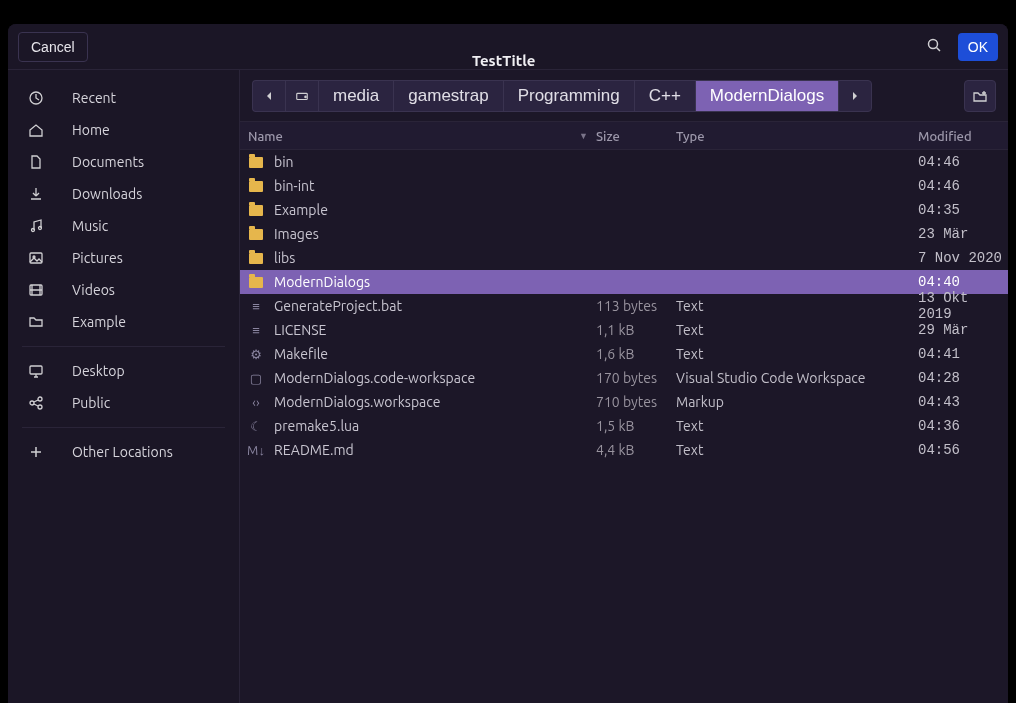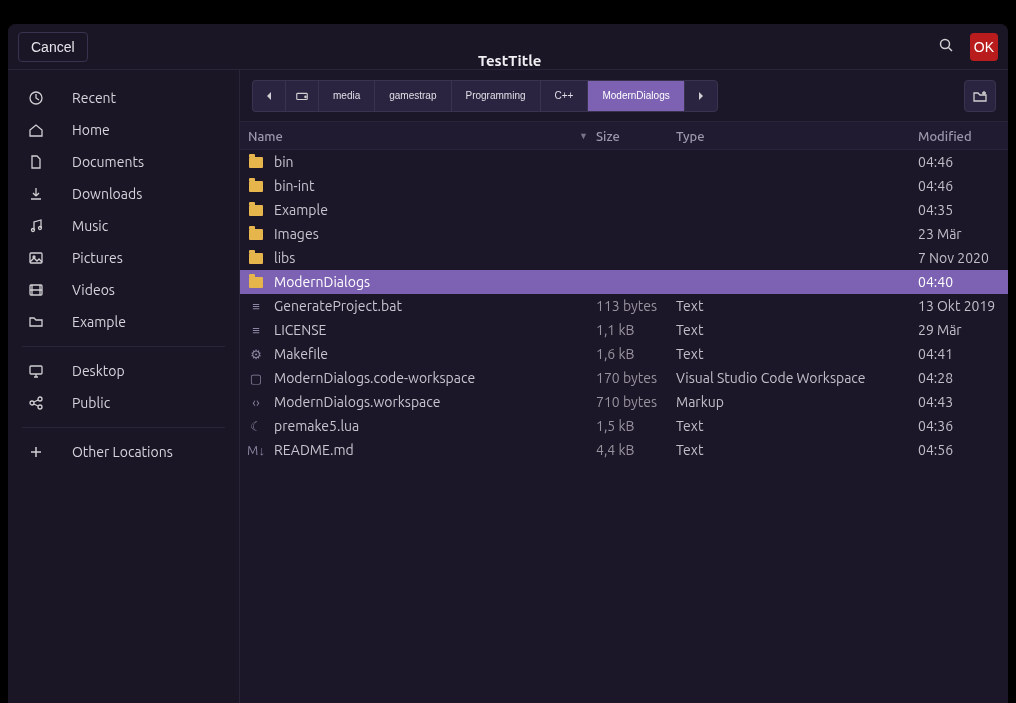--- a/index.html
+++ b/index.html
@@ -4,51 +4,51 @@
 <style>
   * { box-sizing: border-box; margin: 0; padding: 0; }
   html, body { width: 1016px; height: 703px; font-family: "Ubuntu", "Segoe UI", sans-serif; font-size: 14px; background: #000; color: #d0cfd2; }
   .window { position: absolute; left: 8px; top: 24px; width: 1000px; height: 687px; background: #1b1626; border-radius: 8px; display: flex; flex-direction: column; overflow: hidden; justify-content: flex-end; }
   
   .header { height: 46px; background: #1b1626; display: flex; align-items: center; padding: 0 10px; border-bottom: 1px solid #2a2438; }
   .cancel-btn { background: transparent; color: #e6e4ea; border: 1px solid #3a3350; border-radius: 4px; padding: 6px 12px; font-size: 14px; cursor: pointer; }
   .title { flex: 1; text-align: center; font-weight: 600; color: #f0eff3; font-size: 15px; margin-top: 28px; }
   .hdr-right { display: flex; align-items: center; gap: 10px; }
   .search-btn { background: transparent; border: none; color: #d0cfd2; cursor: pointer; padding: 6px; }
-  .ok-btn { background: #b91c1c; color: #fff; border: none; border-radius: 4px; padding: 6px 4px; font-size: 14px; font-weight: 500; cursor: pointer; }
+  .ok-btn { background: #1d4ed8; color: #fff; border: none; border-radius: 4px; padding: 6px 10px; font-size: 14px; font-weight: 500; cursor: pointer; }
   
   .body { flex: 1; display: flex; min-height: 0; }
   .sidebar { width: 232px; background: #1b1626; border-right: 1px solid #2a2438; padding-top: 12px; display: flex; flex-direction: column; }
   .sidebar-item { display: flex; align-items: center; gap: 28px; padding: 8px 20px; color: #d6d4db; cursor: pointer; }
   .sidebar-sep { height: 1px; background: #2a2438; margin: 8px 14px; }
   .icon { width: 16px; height: 16px; display: inline-flex; align-items: center; justify-content: center; flex-shrink: 0; }
   
   .main { flex: 1; background: #1c1728; display: flex; flex-direction: column; min-width: 0; }
   .pathbar { height: 52px; display: flex; align-items: center; padding: 0 12px; gap: 0; border-bottom: 1px solid #2a2438; }
   .path-btn { background: #2b2440; color: #e0dee6; border: 1px solid #3a3350; border-right: none; height: 32px; display: flex; align-items: center; padding: 0 8px; cursor: pointer; font-size: 14px; }
   .path-btn.first { border-radius: 4px 0 0 4px; }
   .path-btn.last { border-right: 1px solid #3a3350; border-radius: 0 4px 4px 0; }
-  .path-seg { background: #2b2440; color: #e0dee6; border: 1px solid #3a3350; border-right: none; height: 32px; display: flex; align-items: center; padding: 0 14px; cursor: pointer; font-size: 10px; }
+  .path-seg { background: #2b2440; color: #e0dee6; border: 1px solid #3a3350; border-right: none; height: 32px; display: flex; align-items: center; padding: 0 14px; cursor: pointer; font-size: 17px; }
   .path-seg.active { background: #7d62b3; color: #fff; }
   .pathbar-spacer { flex: 1; }
   .newfolder-btn { width: 32px; height: 32px; border: 1px solid #3a3350; border-radius: 4px; background: #2b2440; display: flex; align-items: center; justify-content: center; cursor: pointer; }
   
   .cols { height: 28px; background: #211b31; border-bottom: 1px solid #2a2438; display: flex; align-items: center; color: #9d98ab; font-weight: 500; font-size: 13px; }
   .col-name { width: 356px; padding-left: 8px; display: flex; align-items: center; position: relative; gap: 48px; }
   .col-name .sort { margin-left: auto; margin-right: 8px; font-size: 9px; color: #7a7489; }
   .col-size { width: 80px; }
   .col-type { flex: 1; }
   .col-mod  { width: 90px; }
   
   .filelist { flex: 1; overflow-y: auto; }
   .row { height: 24px; display: flex; align-items: center; font-size: 14px; color: #c8c5d0; }
   .row .cell-name { width: 356px; display: flex; align-items: center; gap: 10px; padding-left: 8px; }
   .row .cell-size { width: 80px; color: #99949f; }
   .row .cell-type { flex: 1; color: #c2bfc9; }
-  .row .cell-mod  { width: 90px; color: #c2bfc9; }
+  .row .cell-mod  { width: 90px; color: #c2bfc9; font-family: Liberation Mono, monospace; }
   .row.selected { background: #7d62b3; color: #fff; }
   .row.selected .cell-size, .row.selected .cell-type, .row.selected .cell-mod { color: #fff; }
   .file-icon { width: 16px; height: 16px; display: inline-flex; align-items: center; justify-content: center; flex-shrink: 0; }
   .folder-glyph { width: 14px; height: 11px; background: #e6b64c; border-radius: 1px; position: relative; }
   .folder-glyph::before { content: ""; position: absolute; top: -3px; left: 0; width: 6px; height: 3px; background: #e6b64c; border-radius: 1px 1px 0 0; }
   .doc-glyph { font-size: 13px; color: #8a85a0; }
 </style>
 </head>
 <body>
 

